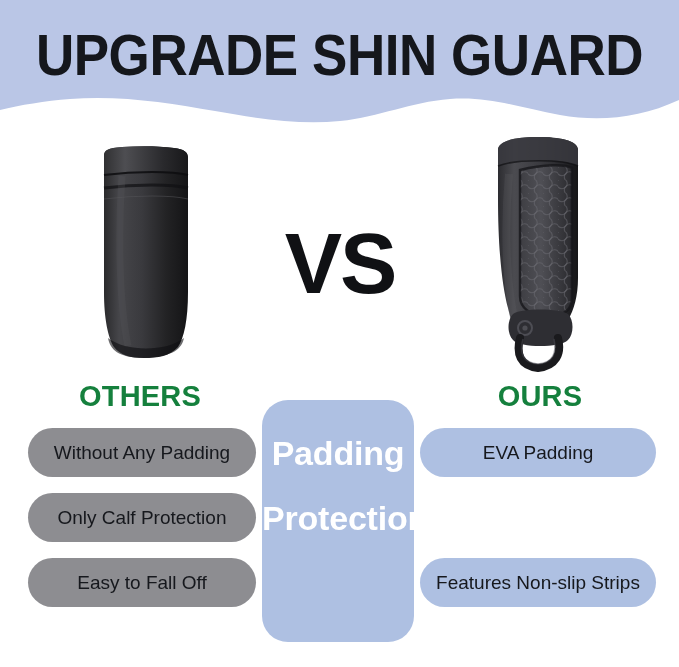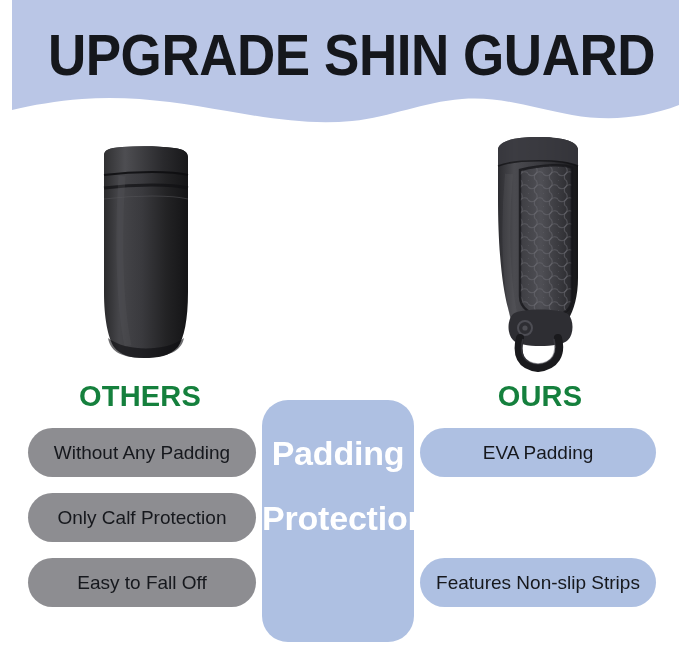--- a/index.html
+++ b/index.html
@@ -14,21 +14,21 @@
     position: relative;
     width: 679px;
     height: 667px;
     background: #ffffff;
     overflow: hidden;
   }
 
   
   #header-banner {
     position: absolute;
-    left: 12px;
+    left: 0;
     top: 0;
     width: 628px;
     height: 128px;
     padding-left: 24px;
   }
   #header-wave-svg {
     position: absolute;
     left: 0;
     top: 0;
     width: 679px;
@@ -274,20 +274,21 @@
                C39,206 39,192 45,186 Z" fill="#2e2e33"></path>
       <circle cx="57" cy="200" r="7" fill="none" stroke="#55555c" stroke-width="2" opacity="0.8"></circle>
       <circle cx="57" cy="200" r="2.6" fill="#56565d" opacity="0.8"></circle>
 
       <path d="M52,210 C48,226 52,238 70,240
                C88,238 94,226 90,210" fill="none" stroke="#1a1a1d" stroke-width="8" stroke-linecap="round"></path>
       <path d="M55,211 C51,225 55,235 70,236
                C85,235 89,225 86,211" fill="none" stroke="#4a4a51" stroke-width="1.6" opacity="0.5"></path>
     </svg>
 
+    <div id="vs-label">VS</div>
 
     <div class="column-caption" id="caption-others">OTHERS</div>
     <div class="column-caption" id="caption-ours">OURS</div>
   </div>
 
   <div id="comparison-table">
 
     <div id="center-panel"></div>
 
     <div class="pill pill-left row-1">Without Any Padding</div>

